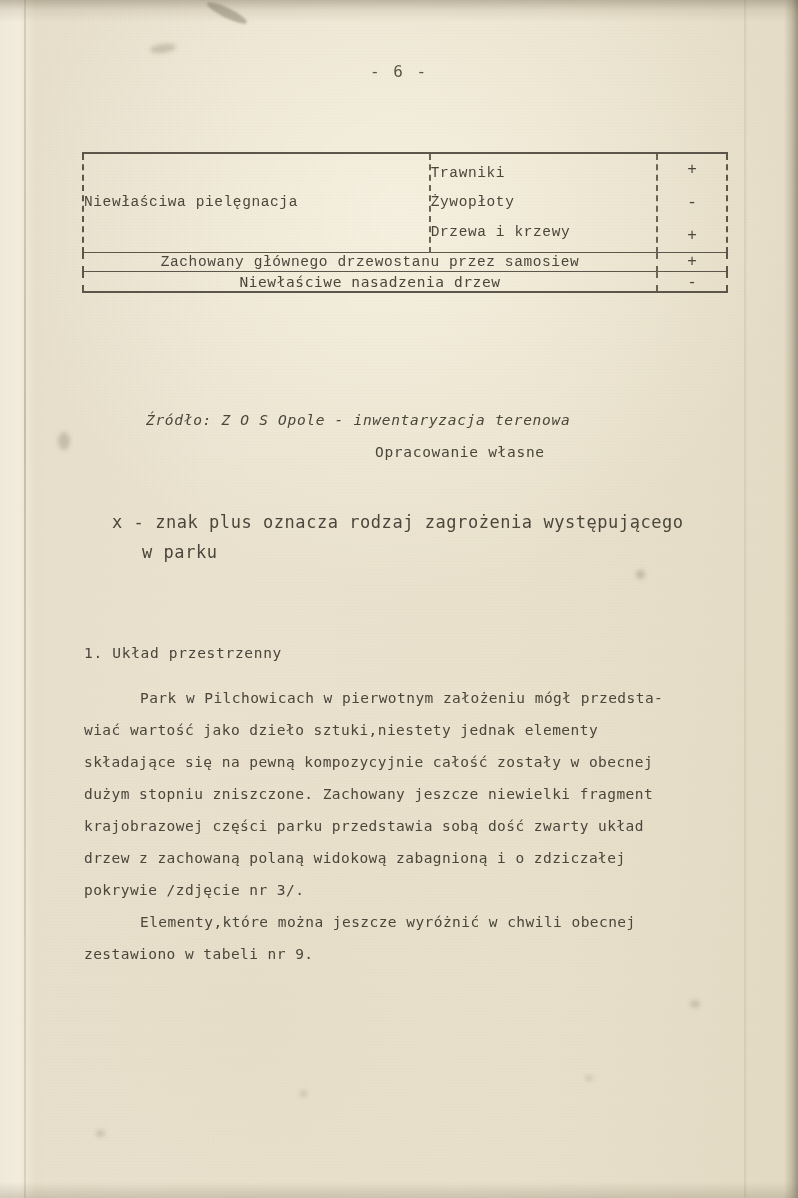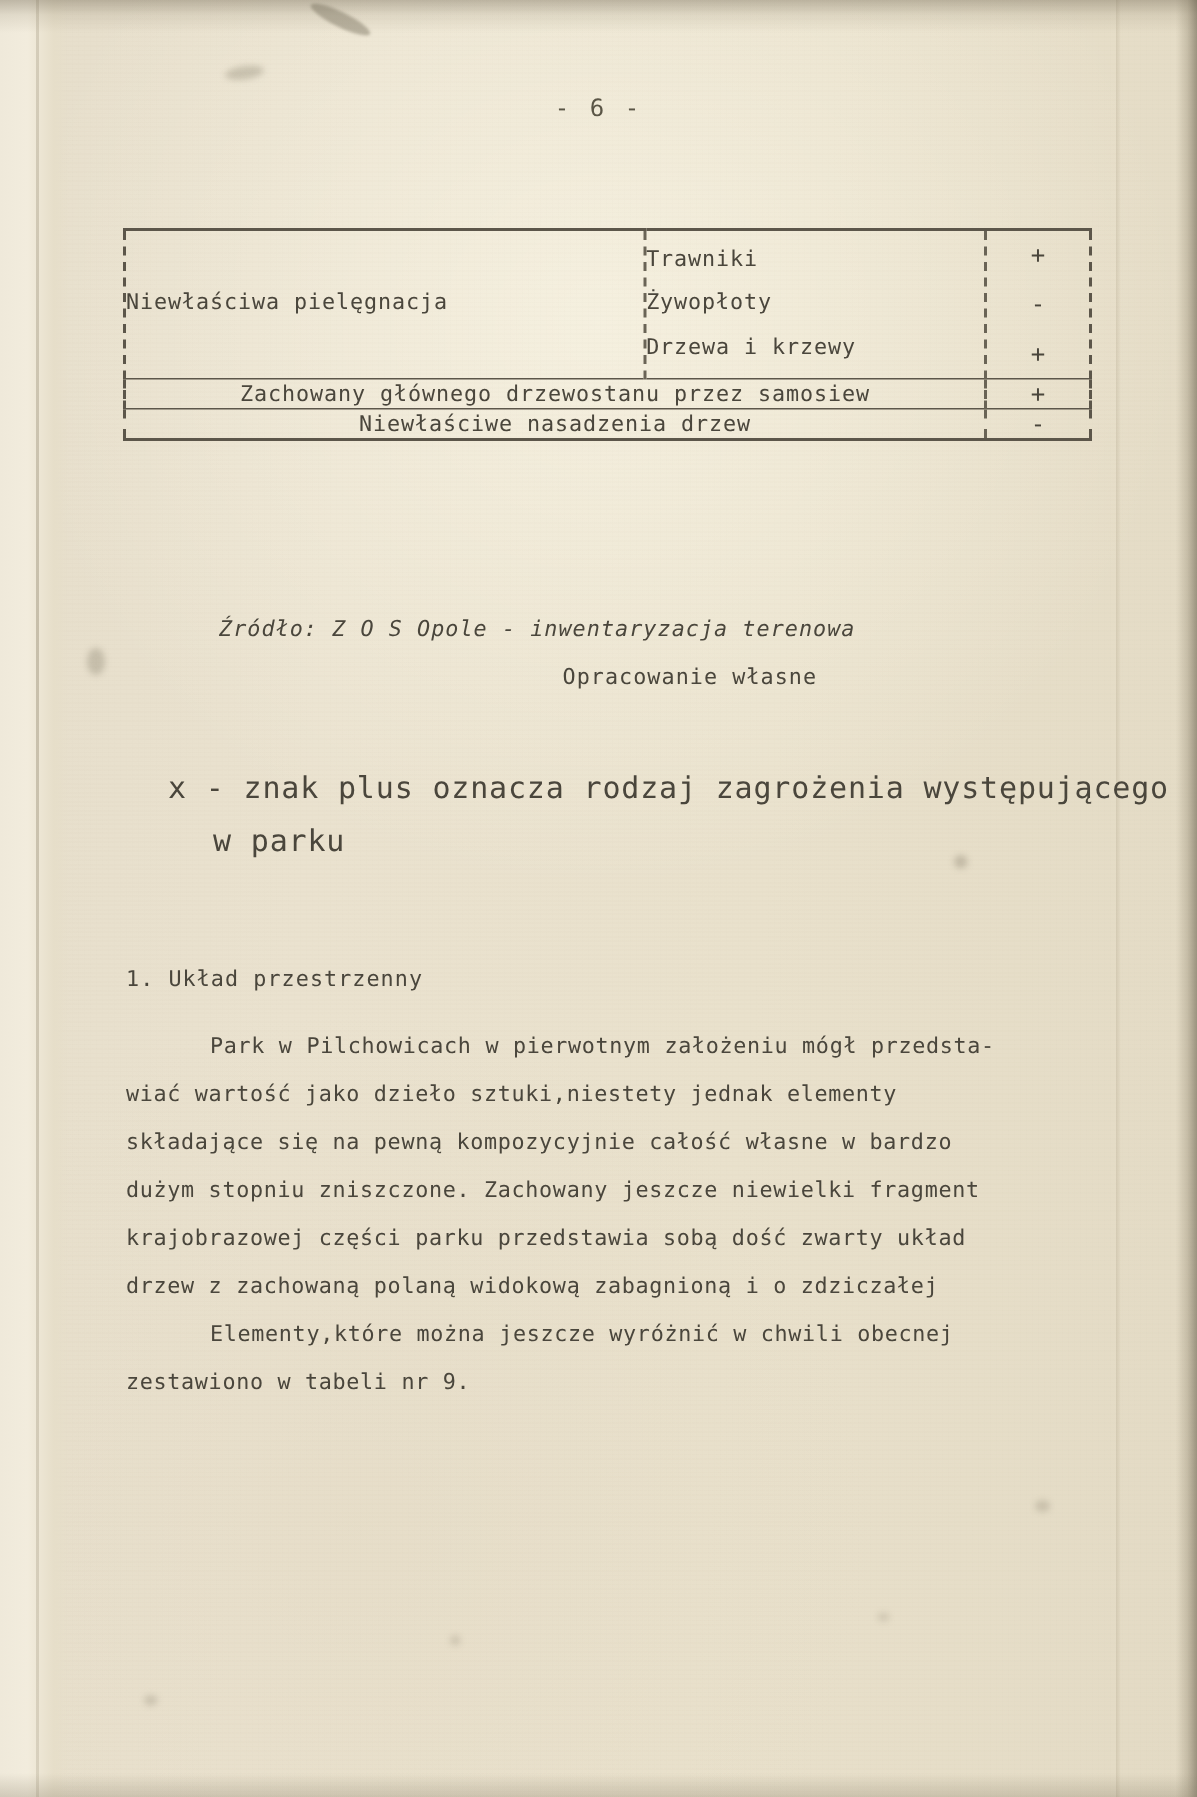--- a/index.html
+++ b/index.html
@@ -128,21 +128,21 @@
     vertical-align: middle;
   }
   .tbl-outer-top    { border-top: 2px solid #5c564a; }
   .tbl-outer-bottom { border-bottom: 2px solid #5c564a; }
 
   
   .v-left   { border-left: 2px dashed #5c564a; }
   .v-right  { border-right: 2px dashed #5c564a; }
   .v-mid    { border-right: 2px dashed #6a6456; }
 
-  .h-rule   { border-bottom: 1.5px solid #5c564a; }
+  .h-rule   { border-bottom: 1.5px solid #5c564a; font-family: Liberation Mono, monospace; }
 
   .cell-cat {
     padding: 12px 0 12px 22px;
     line-height: 2.05;
     letter-spacing: 0.6px;
     white-space: nowrap;
     margin-left: 41px;
   }
   .cell-items {
     padding: 12px 0 12px 36px;
@@ -185,21 +185,21 @@
     top: 444px;
     font-size: 14.5px;
     letter-spacing: 0.7px;
     white-space: nowrap;
   }
 
   .footnote {
     position: absolute;
     left: 112px;
     top: 508px;
-    font-size: 20px;
+    font-size: 17px;
     letter-spacing: 0.55px;
     line-height: 1.75;
   }
   .footnote .fn-cont { display: block; padding-left: 30px; }
 
   
   .section-heading {
     position: absolute;
     left: 84px;
     top: 645px;
@@ -292,22 +292,23 @@
     <div class="footnote">
       <span>x - znak plus oznacza rodzaj zagrożenia występującego</span>
       <span class="fn-cont">w parku</span>
     </div>
 
     <div class="section-heading">1. Układ przestrzenny</div>
 
     <div class="body-block">
       <span class="ln indent">Park w Pilchowicach w pierwotnym założeniu mógł przedsta-</span>
       <span class="ln">wiać wartość jako dzieło sztuki,niestety jednak elementy</span>
-      <span class="ln">składające się na pewną kompozycyjnie całość własne w bardzo</span>
+      <span class="ln">składające się na pewną kompozycyjnie całość zostały w obecnej</span>
       <span class="ln">dużym stopniu zniszczone. Zachowany jeszcze niewielki fragment</span>
       <span class="ln">krajobrazowej części parku przedstawia sobą dość zwarty układ</span>
       <span class="ln">drzew z zachowaną polaną widokową zabagnioną i o zdziczałej</span>
+      <span class="ln">pokrywie /zdjęcie nr 3/.</span>
       <span class="ln indent">Elementy,które można jeszcze wyróżnić w chwili obecnej</span>
       <span class="ln">zestawiono w tabeli nr 9.</span>
     </div>
 
   </div>
 </div>
 
 </body></html>

